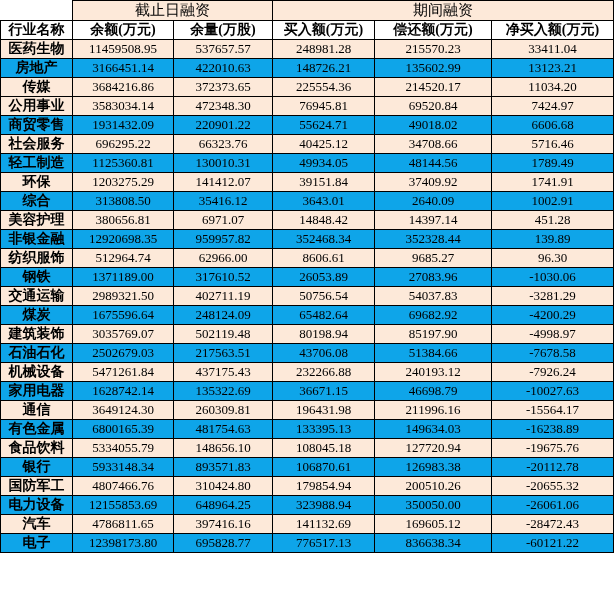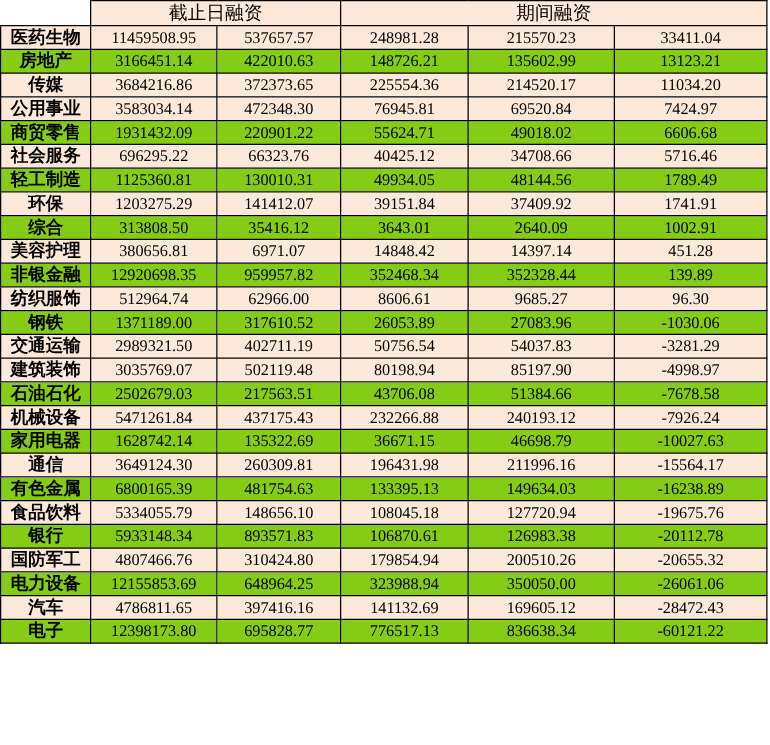--- a/index.html
+++ b/index.html
@@ -45,40 +45,48 @@
     height: 17px;
     font-size: 13px;
     font-weight: normal;
   }
   tbody td.industry {
     font-size: 14px;
     font-weight: bold;
     text-align: center;
   }
   tbody tr.alt  { background: #fde9d9; }
-  tbody tr.base { background: #84cc16; }
+  tbody tr.base { background: #0ea5e9; }
 </style>
 </head>
 <body>
 
 <table>
   <colgroup>
     <col style="width:72px">
     <col style="width:101px">
     <col style="width:99px">
     <col style="width:102px">
     <col style="width:117px">
     <col style="width:122px">
   </colgroup>
   <thead>
     <tr class="group-header-row">
       <td class="corner"></td>
       <td colspan="2">截止日融资</td>
       <td colspan="3">期间融资</td>
     </tr>
+    <tr class="col-header-row">
+      <th>行业名称</th>
+      <th>余额(万元)</th>
+      <th>余量(万股)</th>
+      <th>买入额(万元)</th>
+      <th>偿还额(万元)</th>
+      <th>净买入额(万元)</th>
+    </tr>
   </thead>
   <tbody>
       <tr class="alt">
         <td class="industry">医药生物</td>
         <td>11459508.95</td>
         <td>537657.57</td>
         <td>248981.28</td>
         <td>215570.23</td>
         <td>33411.04</td>
       </tr>
@@ -179,20 +187,28 @@
         <td>-1030.06</td>
       </tr>
       <tr class="alt">
         <td class="industry">交通运输</td>
         <td>2989321.50</td>
         <td>402711.19</td>
         <td>50756.54</td>
         <td>54037.83</td>
         <td>-3281.29</td>
       </tr>
+      <tr class="base">
+        <td class="industry">煤炭</td>
+        <td>1675596.64</td>
+        <td>248124.09</td>
+        <td>65482.64</td>
+        <td>69682.92</td>
+        <td>-4200.29</td>
+      </tr>
       <tr class="alt">
         <td class="industry">建筑装饰</td>
         <td>3035769.07</td>
         <td>502119.48</td>
         <td>80198.94</td>
         <td>85197.90</td>
         <td>-4998.97</td>
       </tr>
       <tr class="base">
         <td class="industry">石油石化</td>

